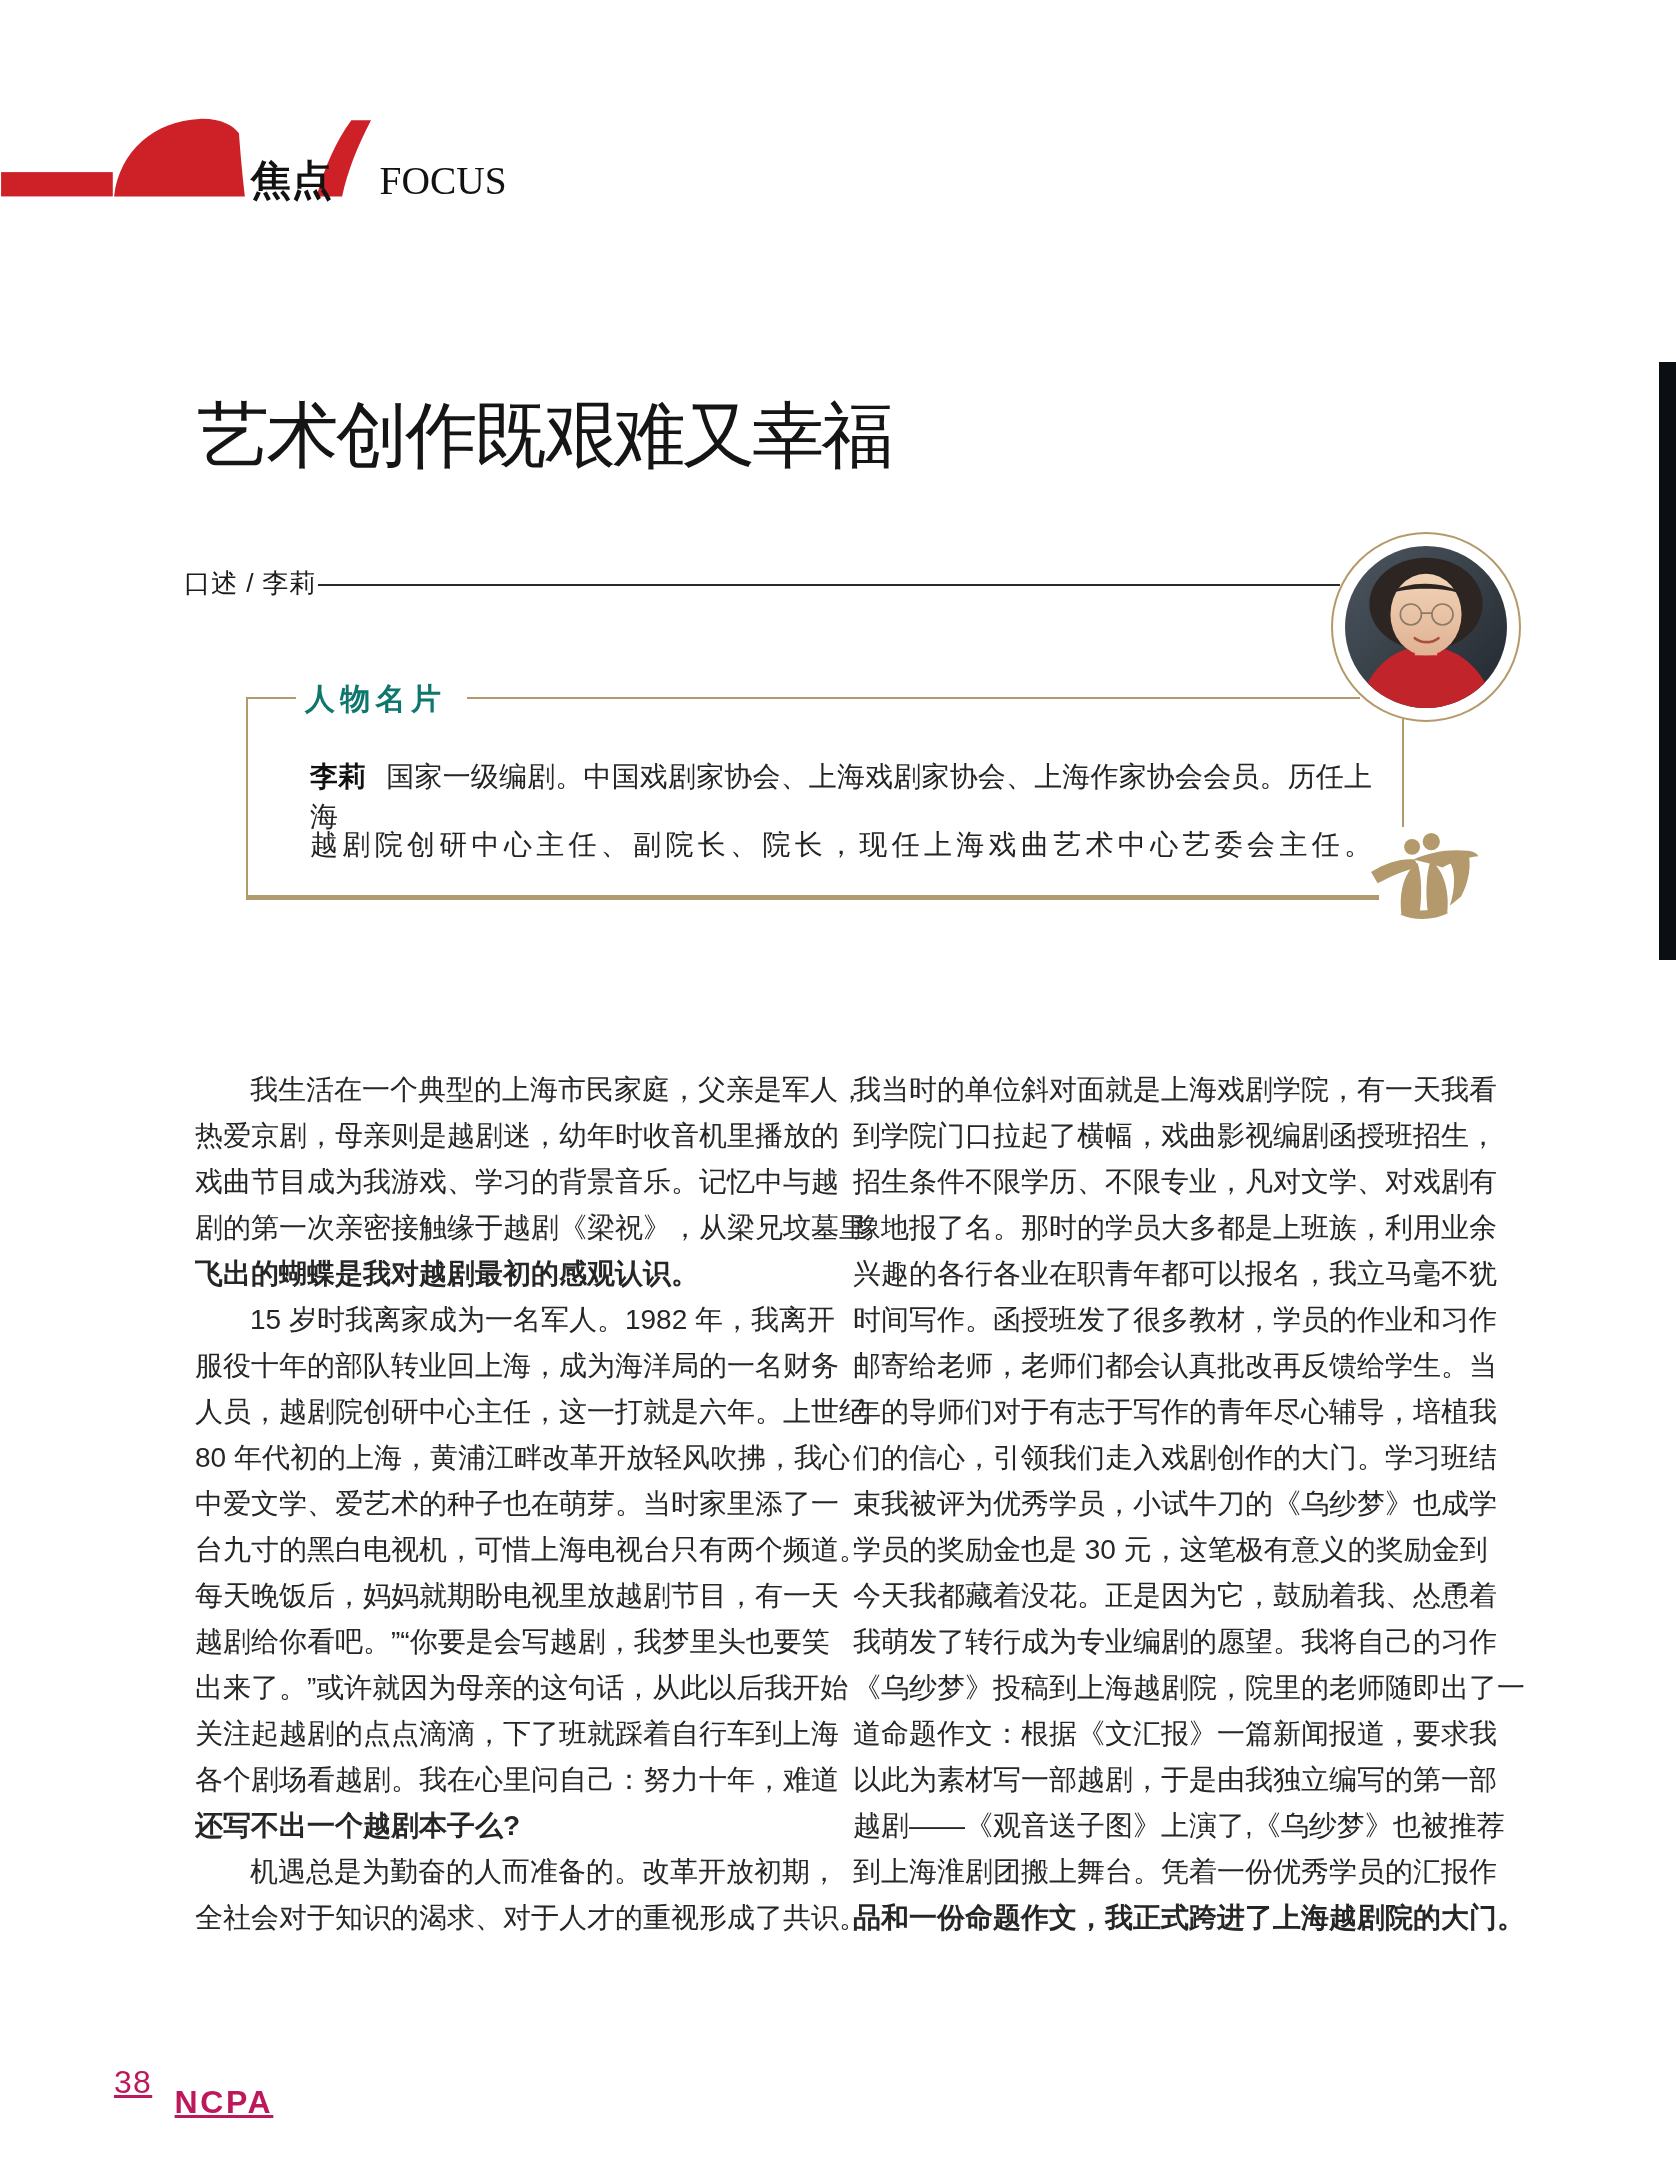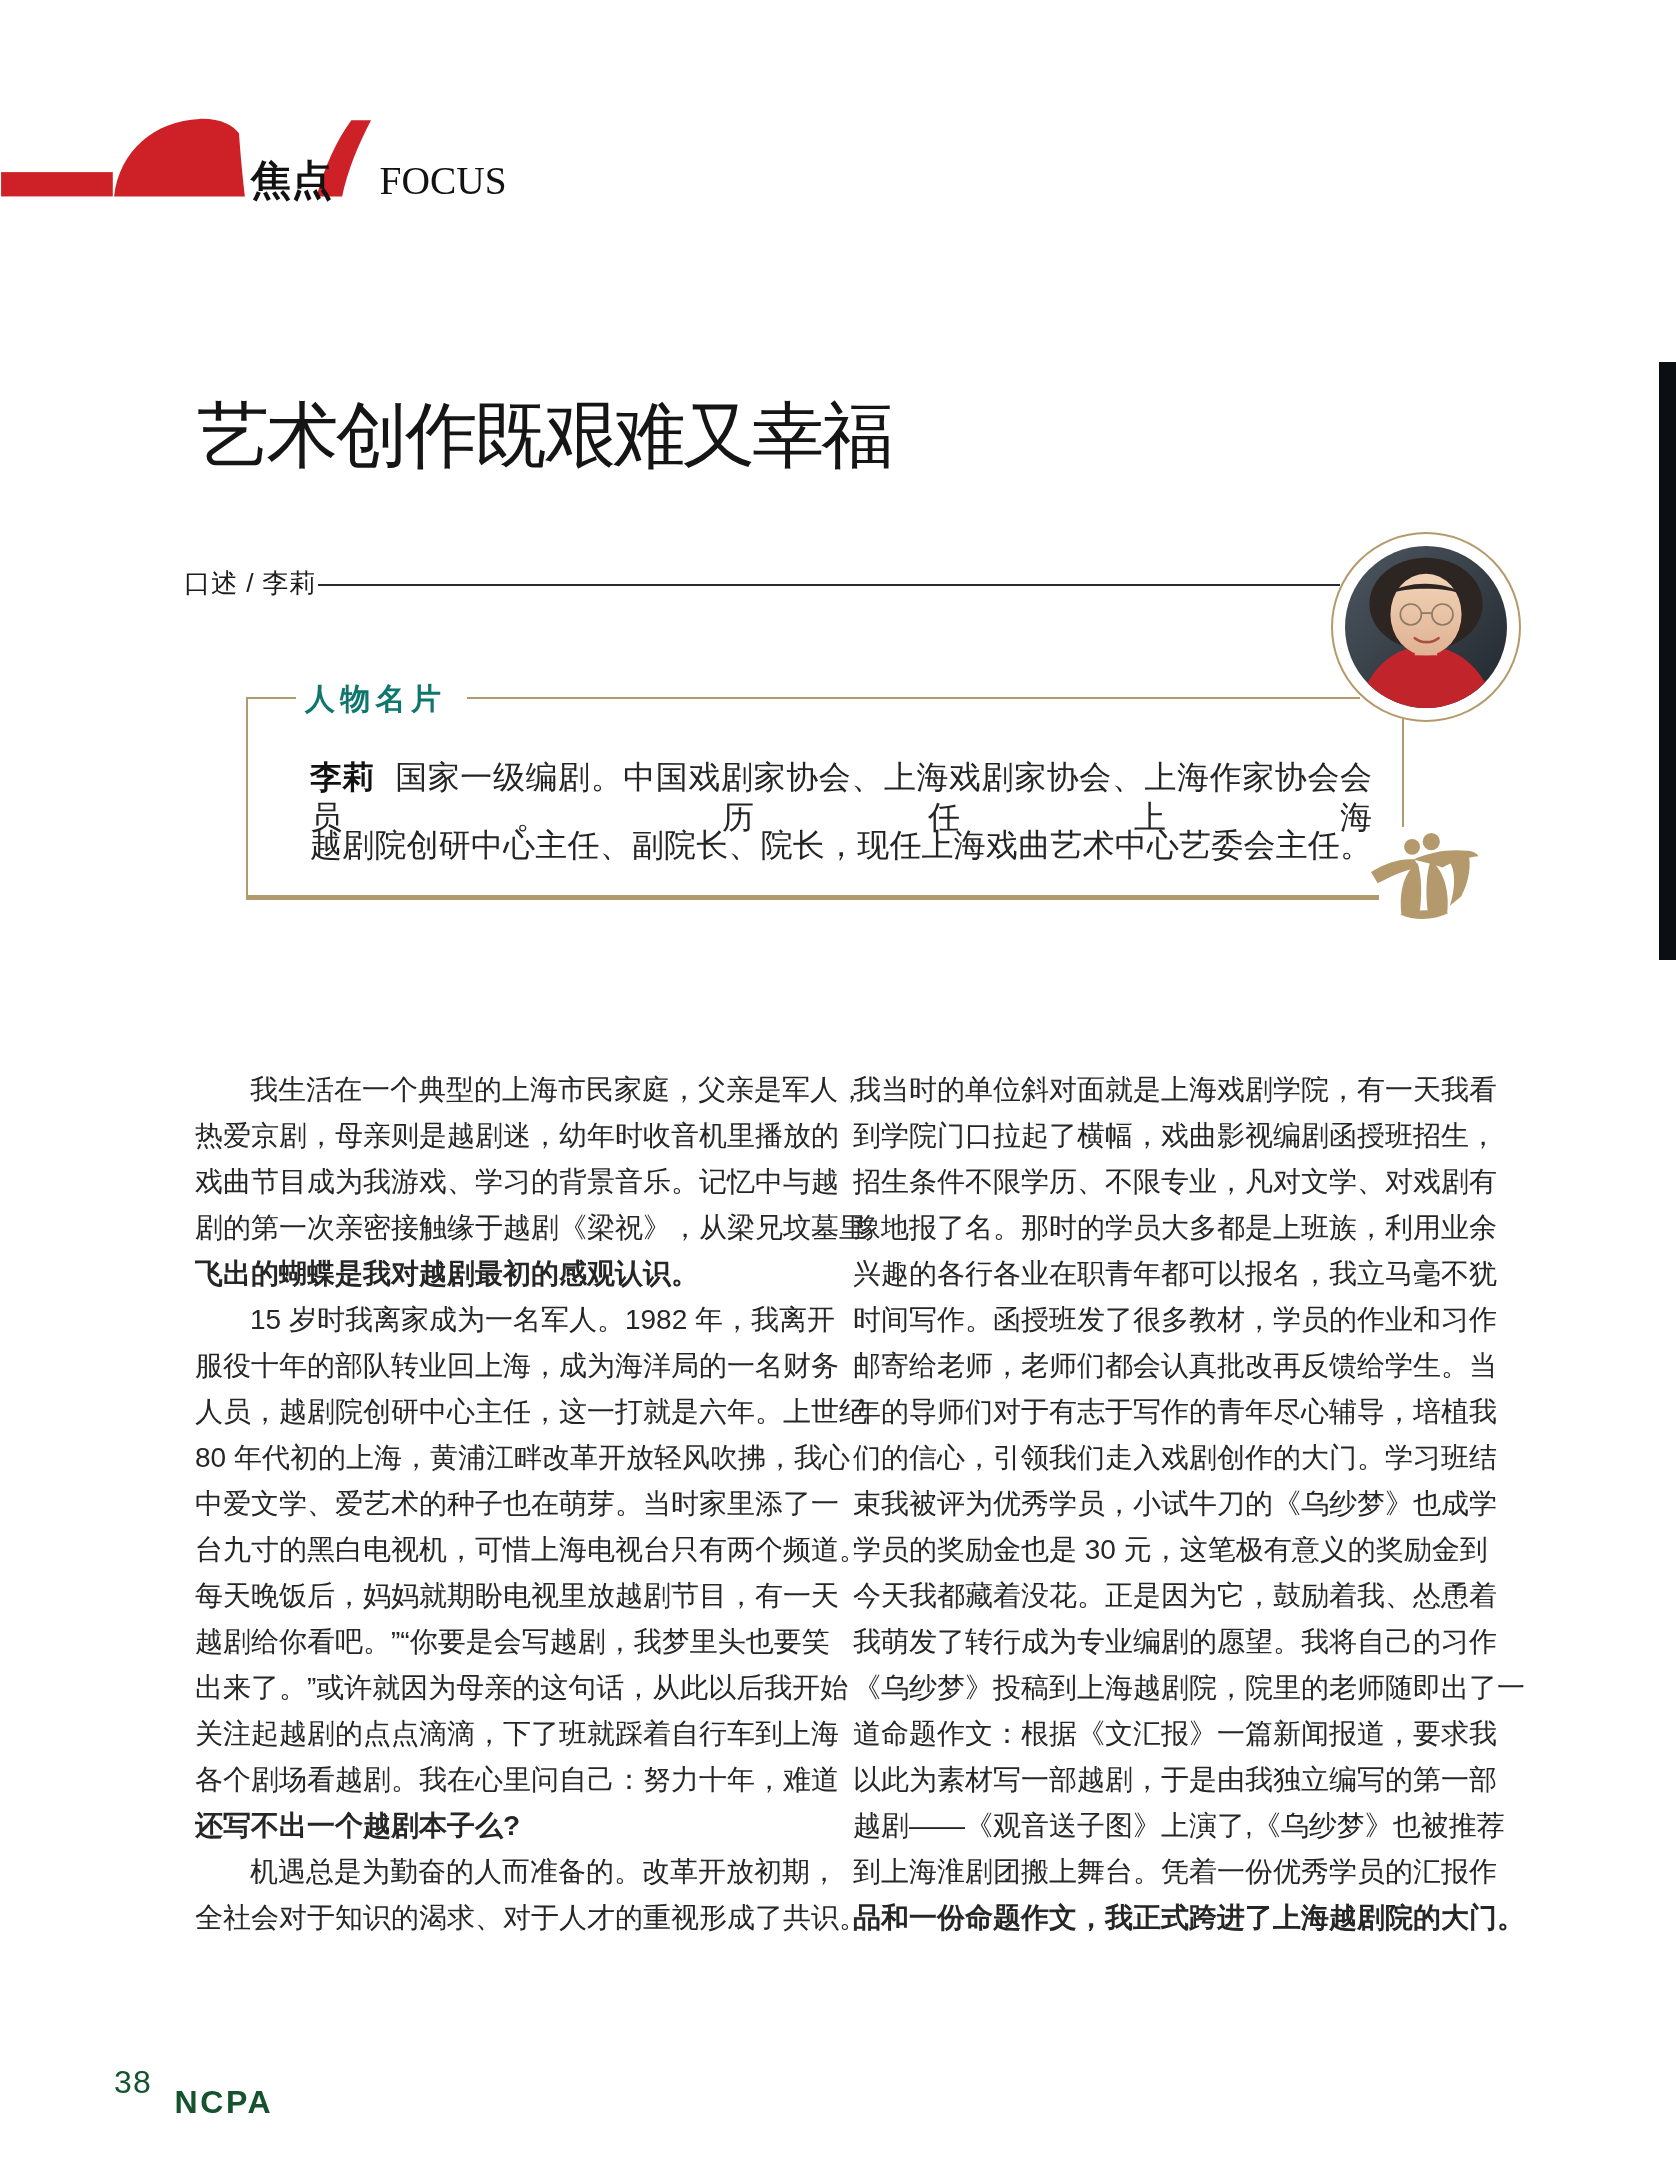--- a/index.html
+++ b/index.html
@@ -29,21 +29,21 @@
   #card-dash{left:246px;top:697px;width:50px;height:2px;}
   #card-topline{left:467px;top:697px;width:893px;height:2px;}
   #card-left{left:246px;top:697px;width:2px;height:203px;}
   #card-bottom{left:246px;top:895px;width:1133px;height:4.6px;}
   #card-right{left:1402px;top:719px;width:2px;height:108px;}
   #card-heading{
     left:305px;top:679px;font-family:"Liberation Serif","DejaVu Serif",serif;
     font-weight:700;font-size:30px;letter-spacing:5.3px;color:#0f766e;
   }
   .bio-line{
-    left:310px;width:1062px;height:40px;line-height:40px;font-size:32px;color:#242424;
+    left:310px;width:1062px;height:40px;line-height:40px;font-size:28px;color:#242424;
     text-align:justify;text-align-last:justify;text-justify:inter-character;
   }
   #bio-line-1{top:757px;}
   #bio-line-2{top:825px;}
   #bio-name{font-weight:700;margin-right:20px;color:#111;}
 
   
   #portrait-ring{
     left:1331px;top:532px;width:190px;height:190px;border-radius:50%;
     border:2px solid #b49a6a;background:#ffffff;box-sizing:border-box;
@@ -64,21 +64,21 @@
   #col-right{left:853px;}
   .bodyline{
     height:46px;line-height:46px;font-size:28px;color:#262626;
     text-align:justify;text-align-last:justify;text-justify:inter-character;
     white-space:nowrap;
   }
   .bodyline.indent{padding-left:55px;}
   .bodyline.end{text-align-last:left;font-weight:bold;}
 
   
-  #footer{left:114px;top:2064px;font-size:32px;color:#14532d;display:flex;gap:22.4px;}
+  #footer{left:114px;top:2064px;font-size:32px;color:#be185d;display:flex;gap:22.4px;text-decoration:underline;}
   #footer .num{font-weight:400;letter-spacing:1.3px;}
   #footer .journal{font-weight:700;letter-spacing:2.6px;margin-top:20px;}
 </style>
 </head>
 <body>
 
 <svg id="masthead" class="abs" viewBox="0 0 820 140">
   <rect x="0" y="93" width="170" height="37" fill="#cd2127"></rect>
   <path d="M172,130 C180,60 234,15 302,12 C334,11 353,22 362,34 C364,62 367,96 371,130 Z" fill="#cd2127"></path>
   <path d="M480,130 C493,84 509,47 533,14 L563,14 C543,52 527,92 519,130 Z" fill="#cd2127"></path>

